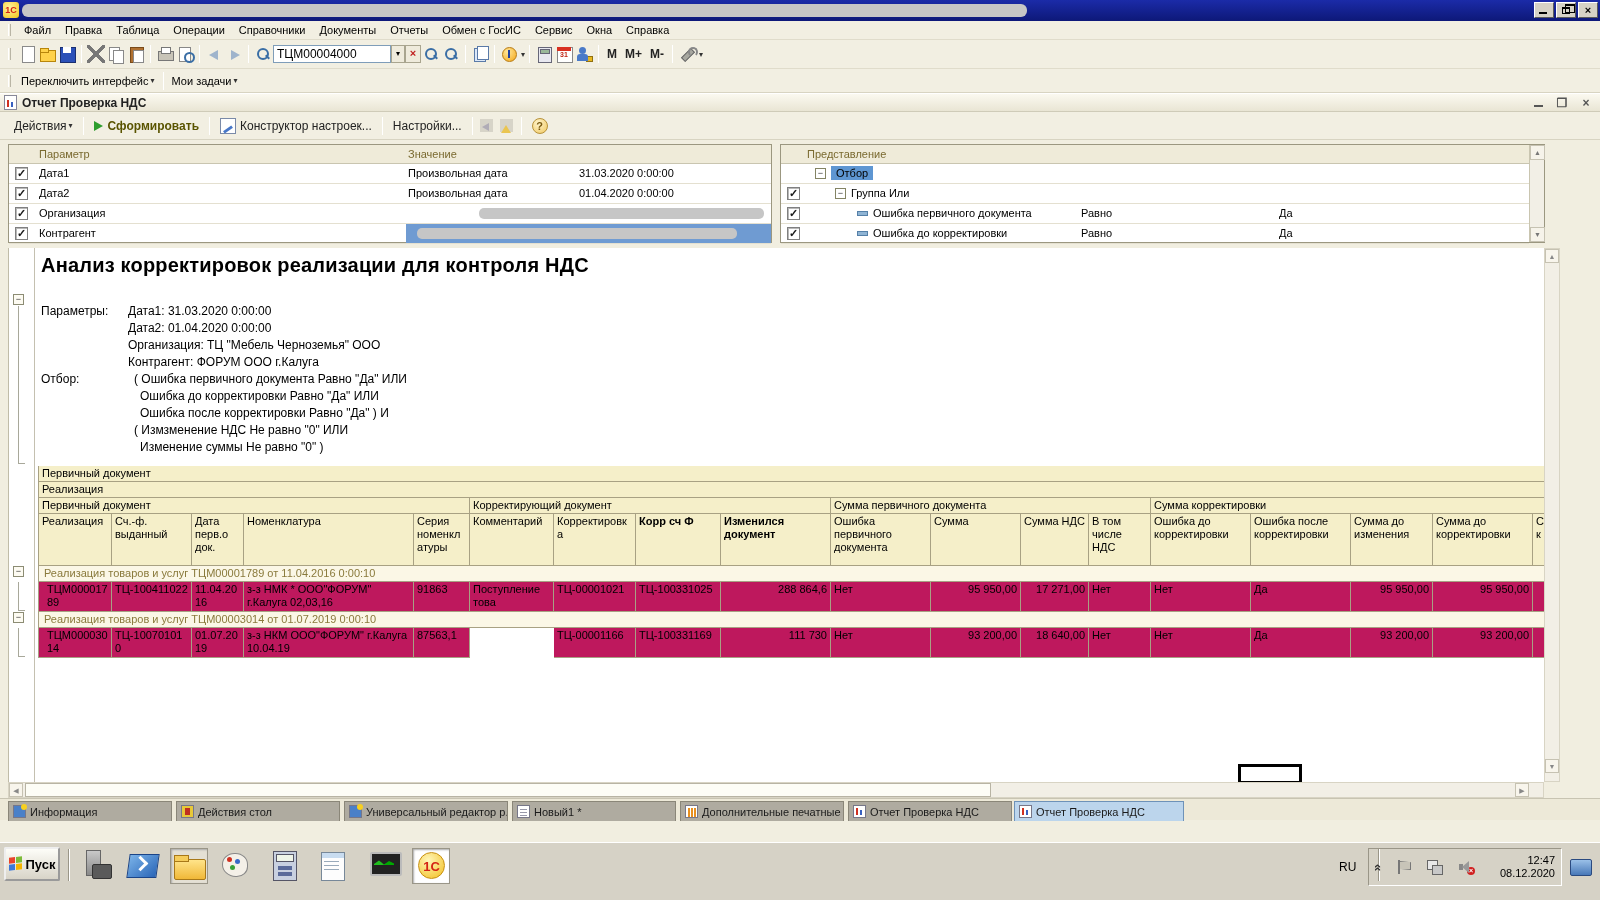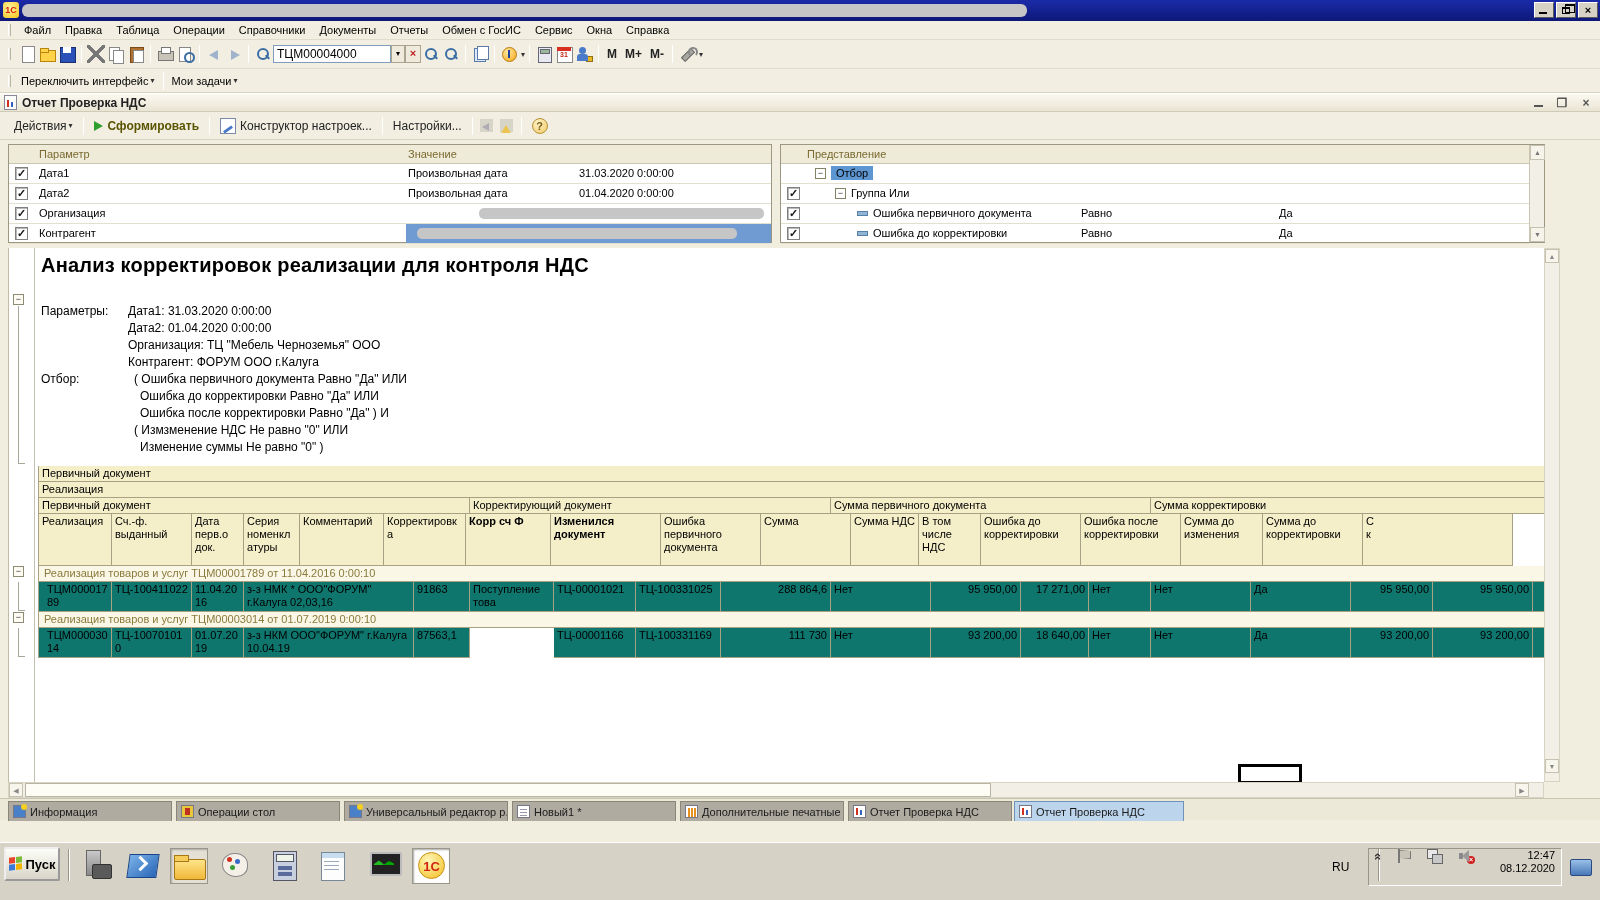--- a/index.html
+++ b/index.html
@@ -117,21 +117,21 @@
   .trow{display:flex;width:1645px}
   .tcell{flex:none;border-right:1px solid #A8A183;border-bottom:1px solid #A8A183;padding:1px 3px;overflow:hidden;line-height:13px}
   .trow .tcell:first-child{border-left:1px solid #A8A183}
   .band .tcell,.ghead .tcell,.chead .tcell{background:#F5EFC9}
   .band{height:16px}.ghead{height:16px}
   .chead{height:52px}
   .chead .tcell{overflow-wrap:break-word}
   .cap{height:16px}
   .cap .tcell{background:#FBF7E6;padding-left:5px;white-space:nowrap}
   .drow{height:30px}
-  .drow .tcell{background:#0f766e;overflow-wrap:break-word}
+  .drow .tcell{background:#be185d;overflow-wrap:break-word}
   .drow .tcell:first-child{padding-left:8px}
   .ar{text-align:right}
   .pre{white-space:pre-line}
   .cursorbox{position:absolute;left:1229px;top:516px;width:64px;height:20px;border:3px solid #000;background:#FFF}
 
   
   .vscroll{position:absolute;left:1544px;top:248px;width:16px;height:534px;background:#F2EFE6;border:1px solid #D8D4C4}
   .hscroll{position:absolute;left:8px;top:782px;width:1536px;height:16px;background:#F2EFE6;border:1px solid #D8D4C4}
   .scbtn{position:absolute;width:14px;height:14px;background:#F8F5EC;border:1px solid #C6C2B2;color:#888;font-size:7px;text-align:center;line-height:13px}
   .hthumb{position:absolute;left:16px;top:0;width:966px;height:14px;background:#FDFDF6;border:1px solid #B8B4A4}
@@ -180,21 +180,21 @@
   .qi-calc:before{content:"";position:absolute;left:7px;top:3px;width:22px;height:28px;background:#C8D0E0;border:1px solid #556}
   .qi-calc:after{content:"";position:absolute;left:10px;top:6px;width:16px;height:6px;background:#EFF4E8;border:1px solid #556;box-shadow:0 10px 0 -2px #5A6A9A,0 16px 0 -2px #5A6A9A}
   .qi-notepad:before{content:"";position:absolute;left:7px;top:4px;width:22px;height:27px;background:#FDFDFD;border:1px solid #789;box-shadow:inset 0 5px 0 #C8DCF0}
   .qi-notepad:after{content:"";position:absolute;left:10px;top:13px;width:15px;height:1px;background:#9AB;box-shadow:0 4px 0 #9AB,0 8px 0 #9AB}
   .qi-perf:before{content:"";position:absolute;left:4px;top:4px;width:28px;height:20px;background:#222;border:2px solid #BBB;border-radius:2px}
   .qi-perf:after{content:"";position:absolute;left:8px;top:12px;width:20px;height:5px;background:linear-gradient(90deg,#20C020 40%,#0A0 60%);clip-path:polygon(0 80%,25% 10%,50% 90%,75% 20%,100% 70%,100% 100%,0 100%)}
   .qi-1c{text-align:center;font-weight:bold;color:#D42414}
   .qi-1c .ball{position:absolute;left:5px;top:3px;width:27px;height:27px;border-radius:50%;background:radial-gradient(circle at 38% 30%,#FFF6B8,#F2BE20);border:1px solid #C89010;color:#D42414;font-size:13px;line-height:27px}
   .tray{position:absolute;right:8px;top:4px;height:40px;display:flex;align-items:center}
   .langbox{width:30px;text-align:center;font-size:12px}
-  .trayinset{height:38px;border:1px solid;border-color:#9A9688 #FFF #FFF #9A9688;display:flex;align-items:flex-start;padding:0 6px;gap:16px;margin-left:12px}
+  .trayinset{height:38px;border:1px solid;border-color:#9A9688 #FFF #FFF #9A9688;display:flex;align-items:center;padding:0 6px;gap:16px;margin-left:5px}
   .chev{display:inline-block;transform:rotate(90deg);font-size:13px;color:#333;font-weight:bold}
   .flagic{width:13px;height:14px;position:relative}
   .flagic:before{content:"";position:absolute;left:1px;top:1px;width:10px;height:7px;background:#C8C4B8;border:1px solid #777;clip-path:polygon(0 0,100% 15%,100% 100%,0 85%)}
   .flagic:after{content:"";position:absolute;left:0;top:0;width:2px;height:14px;background:#777}
   .netic{width:16px;height:14px;position:relative}
   .netic:before{content:"";position:absolute;left:0;top:0;width:9px;height:8px;background:#E8E8E8;border:1px solid #666}
   .netic:after{content:"";position:absolute;left:5px;top:5px;width:9px;height:8px;background:#C8C8C8;border:1px solid #666}
   .sndic{width:16px;height:14px;position:relative}
   .sndic:before{content:"";position:absolute;left:0;top:4px;width:4px;height:6px;background:#888}
   .sndic:after{content:"";position:absolute;left:3px;top:1px;border-top:6px solid transparent;border-bottom:6px solid transparent;border-right:7px solid #999}
@@ -425,20 +425,21 @@
         <div class="trow ghead">
           <div class="tcell" style="width: 432px;">Первичный документ</div>
           <div class="tcell" style="width: 361px;">Корректирующий документ</div>
           <div class="tcell" style="width: 320px;">Сумма первичного документа</div>
           <div class="tcell" style="width: 532px;">Сумма корректировки</div>
         </div>
         <div class="trow chead">
           <div class="tcell" style="width: 74px;">Реализация</div>
           <div class="tcell" style="width: 80px;">Сч.-ф. выданный</div>
           <div class="tcell" style="width: 52px;">Дата перв.о док.</div>
+          <div class="tcell" style="width: 170px;">Номенклатура</div>
           <div class="tcell" style="width: 56px;">Серия номенклатуры</div>
           <div class="tcell" style="width: 84px;">Комментарий</div>
           <div class="tcell" style="width: 82px;">Корректировка</div>
           <div class="tcell" style="width: 85px; font-weight: bold;">Корр сч Ф</div>
           <div class="tcell" style="width: 110px; font-weight: bold;">Изменился документ</div>
           <div class="tcell" style="width: 100px;">Ошибка первичного документа</div>
           <div class="tcell" style="width: 90px;">Сумма</div>
           <div class="tcell" style="width: 68px;">Сумма НДС</div>
           <div class="tcell" style="width: 62px;">В том числе НДС</div>
           <div class="tcell" style="width: 100px;">Ошибка до корректировки</div>
@@ -508,21 +509,21 @@
     <span class="scbtn" style="left:1506px;top:0">▶</span>
   </div>
 
   <div class="tabbar" id="mdi-tabs">
       <div class="mtab" style="left: 8px; width: 164px;">
         <span class="tabicon ti-info"></span>
         <span>Информация</span>
       </div>
       <div class="mtab" style="left: 176px; width: 164px;">
         <span class="tabicon ti-desktop"></span>
-        <span>Операции стол</span>
+        <span>Действия стол</span>
       </div>
       <div class="mtab" style="left: 344px; width: 164px;">
         <span class="tabicon ti-editor"></span>
         <span>Универсальный редактор р...</span>
       </div>
       <div class="mtab" style="left: 512px; width: 164px;">
         <span class="tabicon ti-doc"></span>
         <span>Новый1 *</span>
       </div>
       <div class="mtab" style="left: 680px; width: 164px;">

